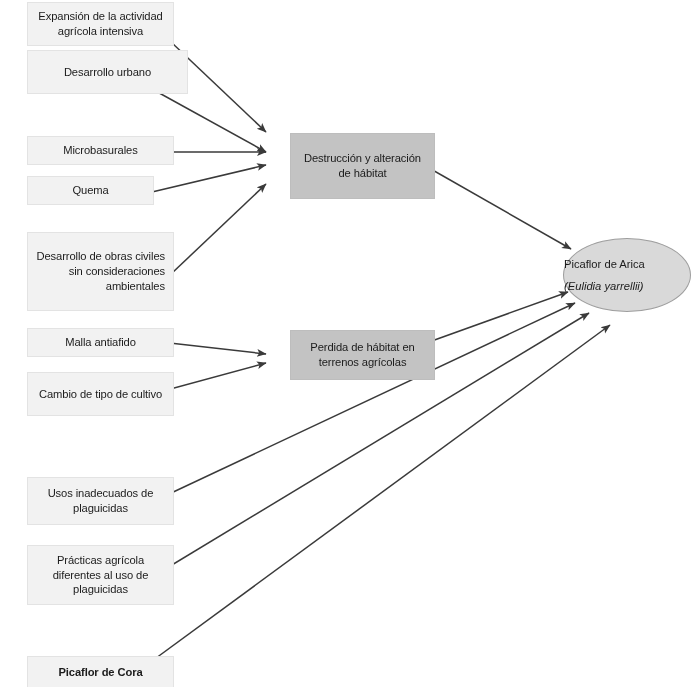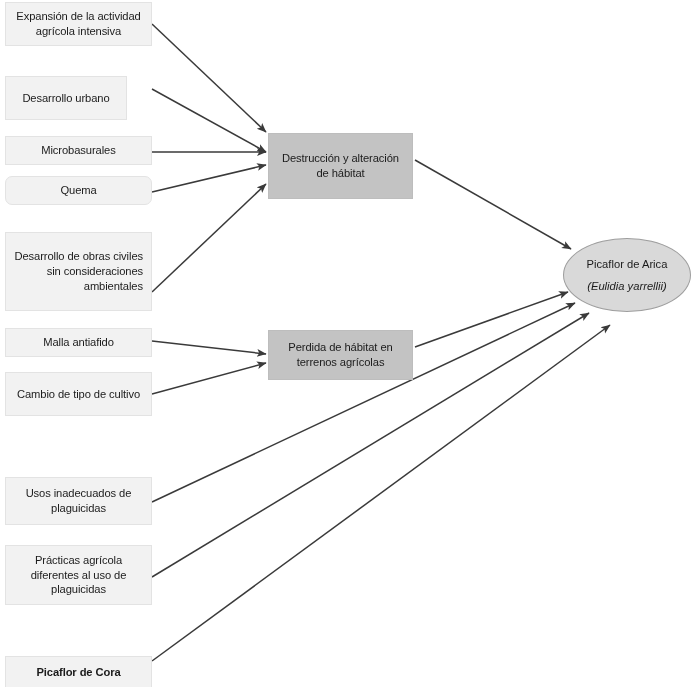--- a/index.html
+++ b/index.html
@@ -34,35 +34,36 @@
     box-sizing: border-box;
     display: flex;
     align-items: center;
     justify-content: center;
     text-align: center;
     line-height: 1.32;
     color: #1b1b1b;
     font-size: 11.2px;
     letter-spacing: -0.1px;
     padding: 2px 8px;
+    margin-left: 22px;
   }
   .driver-node {
     background: #f2f2f2;
     border: 1px solid #e3e3e3;
   }
   .pressure-node {
     background: #c3c3c3;
     border: 1px solid #bdbdbd;
   }
   .target-node {
     position: absolute;
     box-sizing: border-box;
     display: flex;
     flex-direction: column;
-    align-items: center;
+    align-items: flex-start;
     justify-content: center;
     text-align: center;
     background: #d9d9d9;
     border: 1px solid #9e9e9e;
     border-radius: 50%;
     color: #1b1b1b;
     font-size: 11.2px;
     line-height: 1.3;
   }
   .target-line-1 { margin-bottom: 7px; }
@@ -92,27 +93,27 @@
         <line x1="152" y1="502" x2="575" y2="303" stroke="#3a3a3a" stroke-width="1.5" marker-end="url(#arrowhead)"></line>
         <line x1="152" y1="577" x2="589" y2="313" stroke="#3a3a3a" stroke-width="1.5" marker-end="url(#arrowhead)"></line>
         <line x1="152" y1="661" x2="610" y2="325" stroke="#3a3a3a" stroke-width="1.5" marker-end="url(#arrowhead)"></line>
       </g>
   </svg>
 
   <div id="drivers-group">
       <div class="node driver-node" style="left: 5px; top: 2px; width: 147px; height: 44px;">
         <span>Expansión de la actividad agrícola intensiva</span>
       </div>
-      <div class="node driver-node" style="left: 5px; top: 76px; width: 122px; height: 44px;">
+      <div class="node driver-node" style="left: 5px; top: 50px; width: 161px; height: 44px;">
         <span>Desarrollo urbano</span>
       </div>
       <div class="node driver-node" style="left: 5px; top: 136px; width: 147px; height: 29px;">
         <span>Microbasurales</span>
       </div>
-      <div class="node driver-node" style="left: 5px; top: 176px; width: 147px; height: 29px; border-radius: 7px;">
+      <div class="node driver-node" style="left: 5px; top: 176px; width: 127px; height: 29px;">
         <span>Quema</span>
       </div>
       <div class="node driver-node" style="left: 5px; top: 232px; width: 147px; height: 79px; text-align: right;">
         <span>Desarrollo de obras civiles sin consideraciones ambientales</span>
       </div>
       <div class="node driver-node" style="left: 5px; top: 328px; width: 147px; height: 29px;">
         <span>Malla antiafido</span>
       </div>
       <div class="node driver-node" style="left: 5px; top: 372px; width: 147px; height: 44px; align-items: center;">
         <span>Cambio de tipo de cultivo</span>

